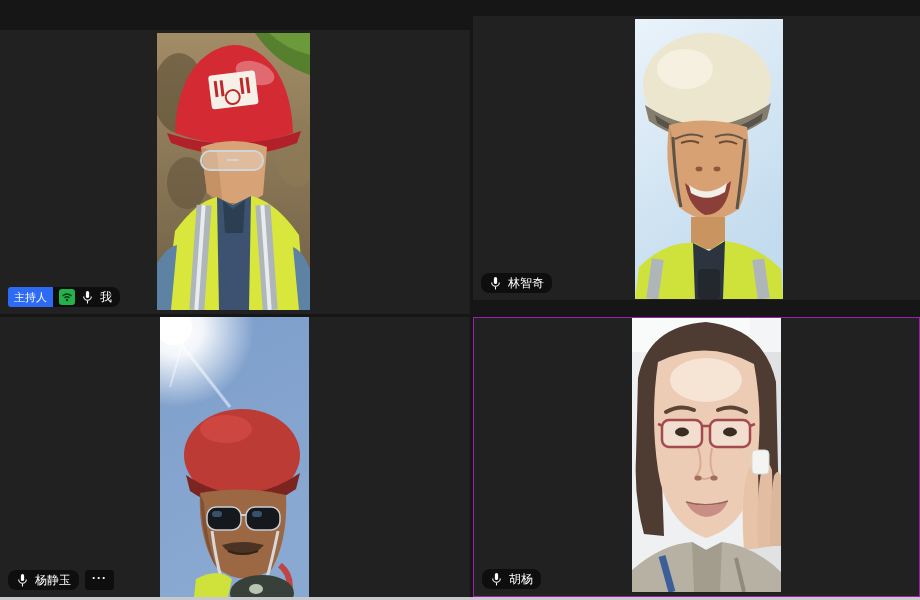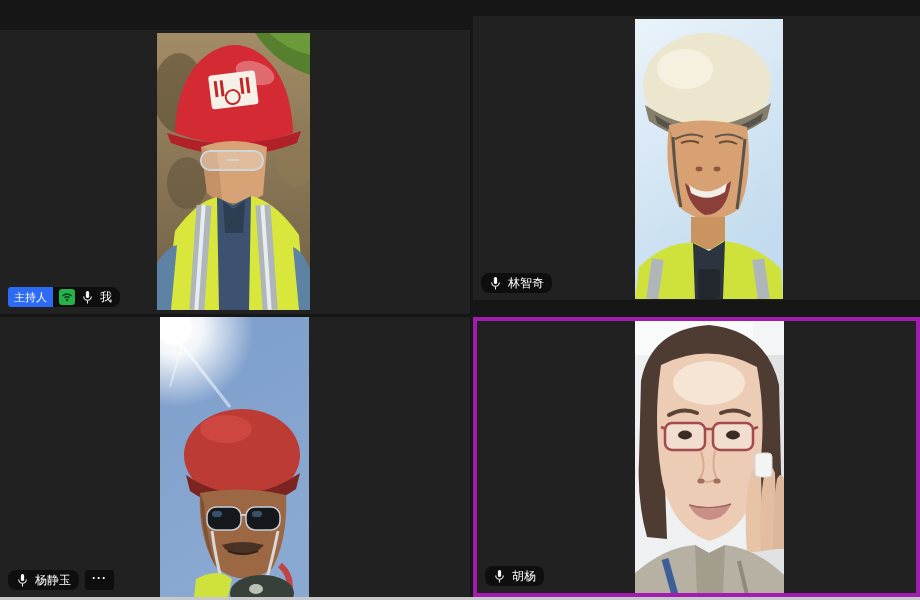--- a/index.html
+++ b/index.html
@@ -5,21 +5,21 @@
   html,body{margin:0;padding:0;}
   body{
     width:920px;height:600px;position:relative;overflow:hidden;
     background:#161616;
     font-family:"Liberation Sans", sans-serif;
     -webkit-font-smoothing:antialiased;
   }
   .tile{
     position:absolute;background:#212121;overflow:hidden;box-sizing:border-box;
   }
-  .tile.active{border:4px solid #a21caf;}
+  .tile.active{border:1px solid #a21caf;}
   #tile-self {left:0;   top:30px;  width:470px;height:284px;}
   #tile-lin  {left:473px;top:16px; width:447px;height:284px;}
   #tile-yang {left:0;   top:317px; width:470px;height:280px;text-decoration:underline;}
   #tile-hu   {left:473px;top:317px;width:447px;height:280px;}
   .video{position:absolute;overflow:hidden;}
   #tile-self .video{left:157px;top:3px;width:153px;height:277px;}
   #tile-lin  .video{left:162px;top:3px;width:148px;height:280px;}
   #tile-yang .video{left:160px;top:0;  width:149px;height:280px;}
   #tile-hu   .video{left:158px;top:0;  width:149px;height:274px;}
   .video svg{display:block;width:100%;height:100%;}

